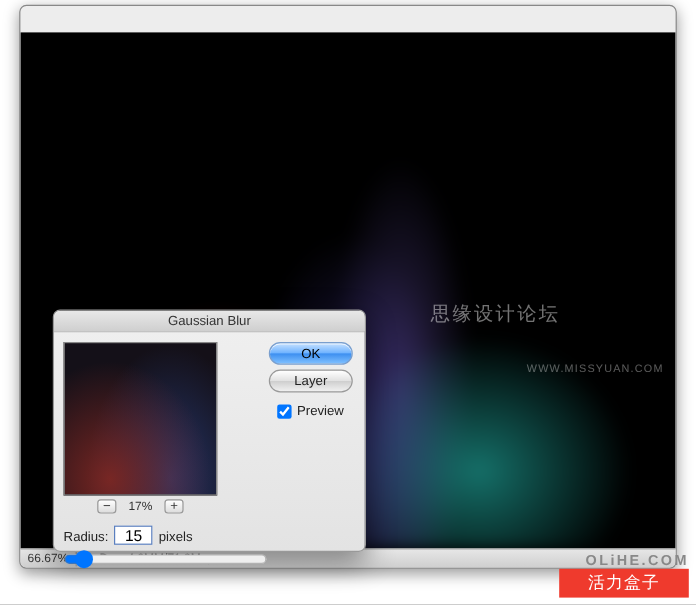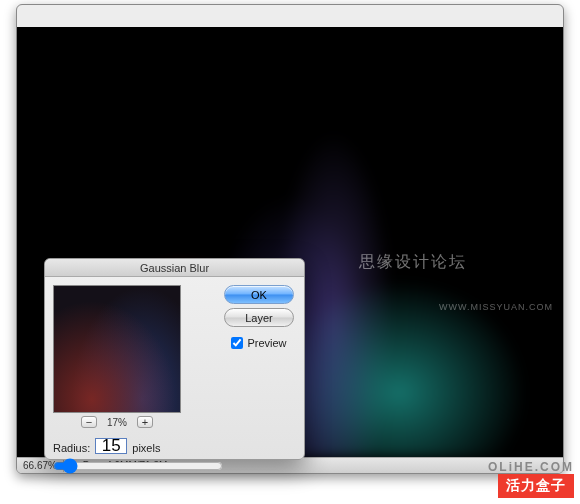--- a/index.html
+++ b/index.html
@@ -112,21 +112,21 @@
   .zoom-btn {
     width:16px; height:12px; border:1px solid #999; border-radius:3px;
     background:linear-gradient(#fff,#ddd);
     text-align:center; line-height:10px; font-size:11px;
     cursor:pointer;
   }
   .radius-row {
     display:flex; align-items:flex-end; gap:5px; margin-top:10px; font-size:11px; color:#222;
   }
   .radius-row input[type=text]{
-    width:32px; height:16px; font-size:17px; text-align:center;
+    width:32px; height:16px; font-size:13px; text-align:center;
     border:1px solid #5a7fbf; background:#fff;
   }
   .slider {
     width:170px; margin-top:4px;
   }
   .right-col {
     position:absolute; top:8px; right:8px; width:74px;
     display:flex; flex-direction:column; gap:4px; align-items:center;
   }
   .aqua-btn {
@@ -146,22 +146,22 @@
   }
   .chk-row {
     margin-top:6px; display:flex; align-items:center; gap:4px;
     font-size:11px; color:#222;
   }
   .chk-row input { width:12px; height:12px; }
 
   
   .brand {
     position:absolute; right:6px; bottom:6px;
-    background:#ef3a2d; color:#fff; font-size:14px; font-weight:bold;
-    padding:3px 8px; letter-spacing:1px;
+    background:#ef3a2d; color:#fff; font-size:14px; font-weight:normal;
+    padding:3px 24px; letter-spacing:1px;
   }
   .olihe {
     position:absolute; right:6px; bottom:30px;
     color:#888; font-size:12px; letter-spacing:2px; font-weight:bold;margin-top:12px;
   }
 </style>
 </head>
 <body>
 
 <div class="window">

